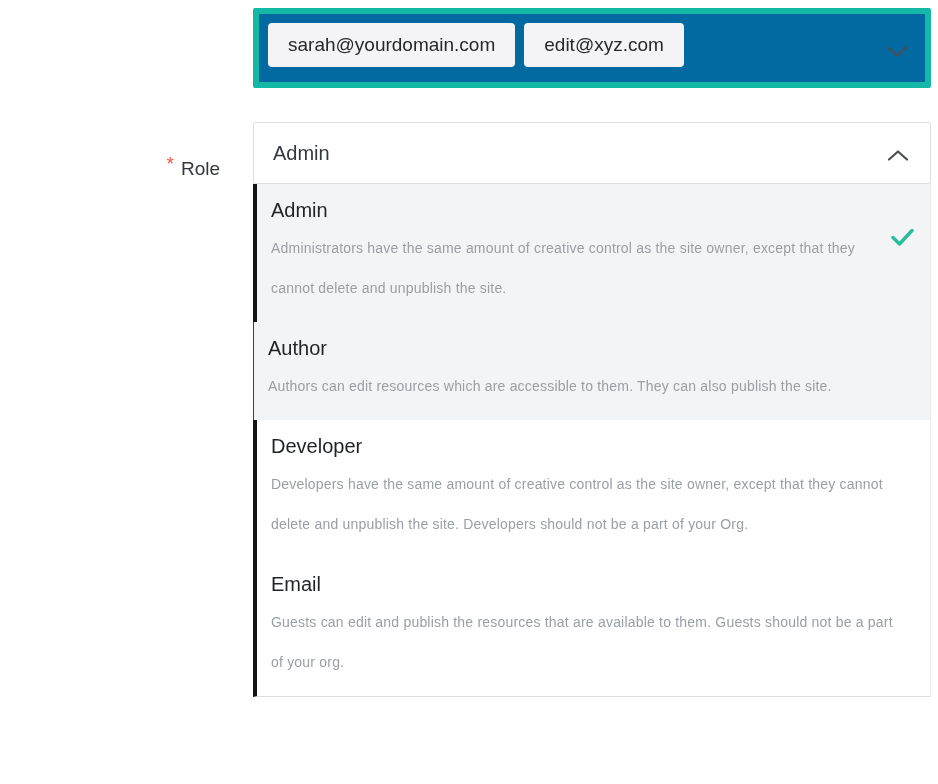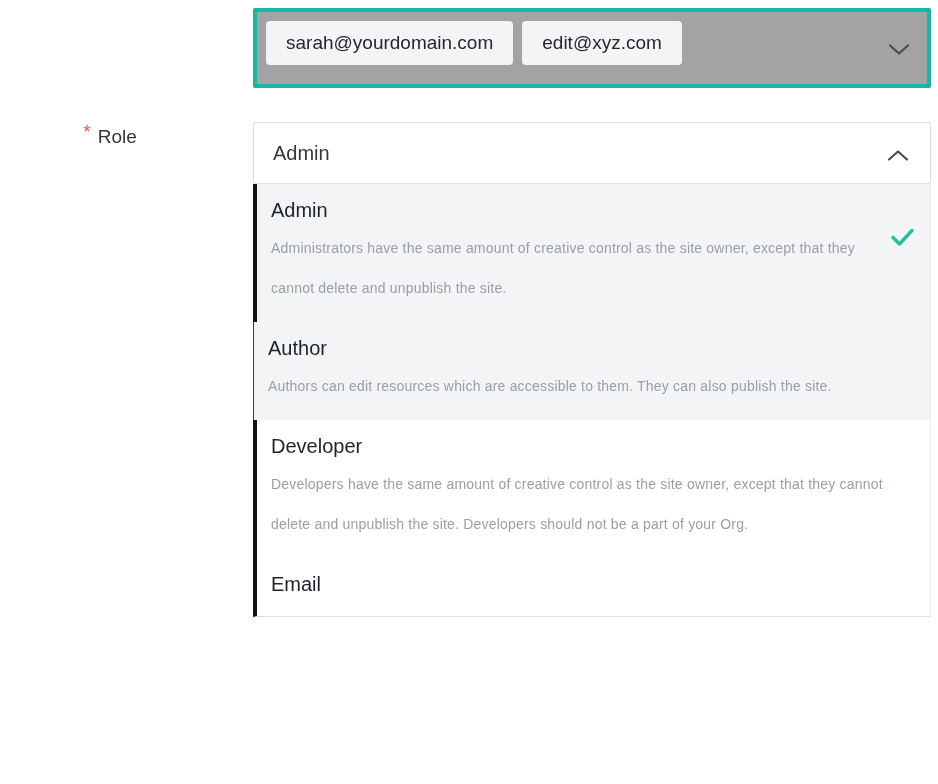--- a/index.html
+++ b/index.html
@@ -28,33 +28,33 @@
     white-space: nowrap;
   }
   .field-label .asterisk {
     color: #f2503f;
     font-size: 19px;
     position: relative;
     top: -5px;
     margin-right: 7px;
   }
   .label-email { top: 21px; }
-  .label-role  { top: 124px; text-align: center; }
+  .label-role  { top: 156px; }
 
   
   .email-field {
     position: absolute;
     left: 253px;
     top: 8px;
     width: 678px;
     height: 80px;
     box-sizing: border-box;
-    border: 4px solid #14b8a6;
+    border: 6px solid #14b8a6;
     border-radius: 2px;
-    background: #a3a3a3;
+    background: #0369a1;
     padding: 9px;
   }
   .chips {
     display: flex;
     gap: 9px;
     align-items: flex-start;
   }
   .chip {
     background: #f4f4f6;
     border-radius: 4px;
@@ -184,16 +184,17 @@
       <div class="option-desc">Authors can edit resources which are accessible to them. They can also publish the site.</div>
     </div>
 
     <div class="role-option">
       <div class="option-title">Developer</div>
       <div class="option-desc">Developers have the same amount of creative control as the site owner, except that they cannot delete and unpublish the site. Developers should not be a part of your Org.</div>
     </div>
 
     <div class="role-option">
       <div class="option-title">Email</div>
+      <div class="option-desc">Guests can edit and publish the resources that are available to them. Guests should not be a part of your org.</div>
     </div>
 
   </div>
 </div>
 
 </body></html>

